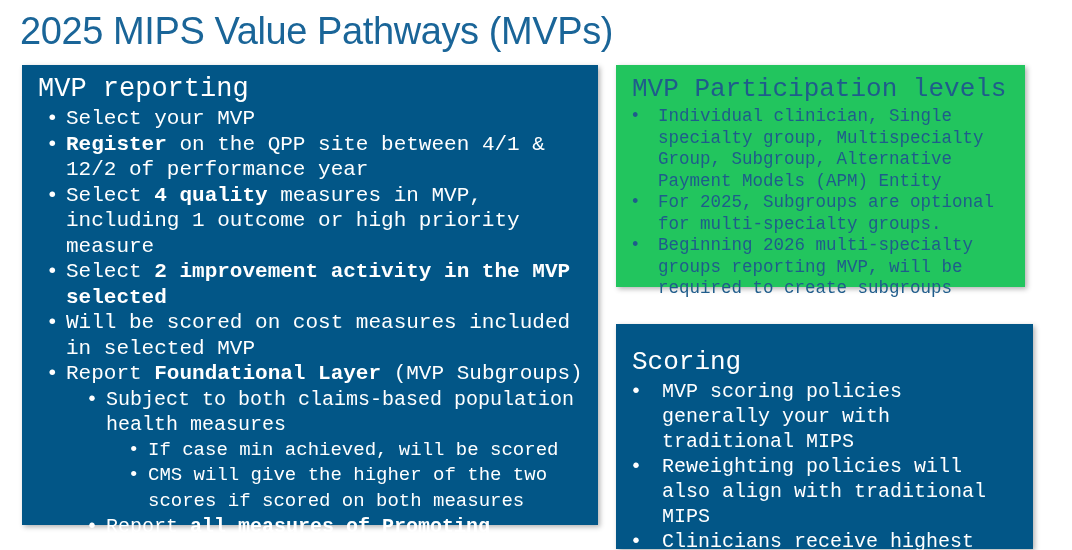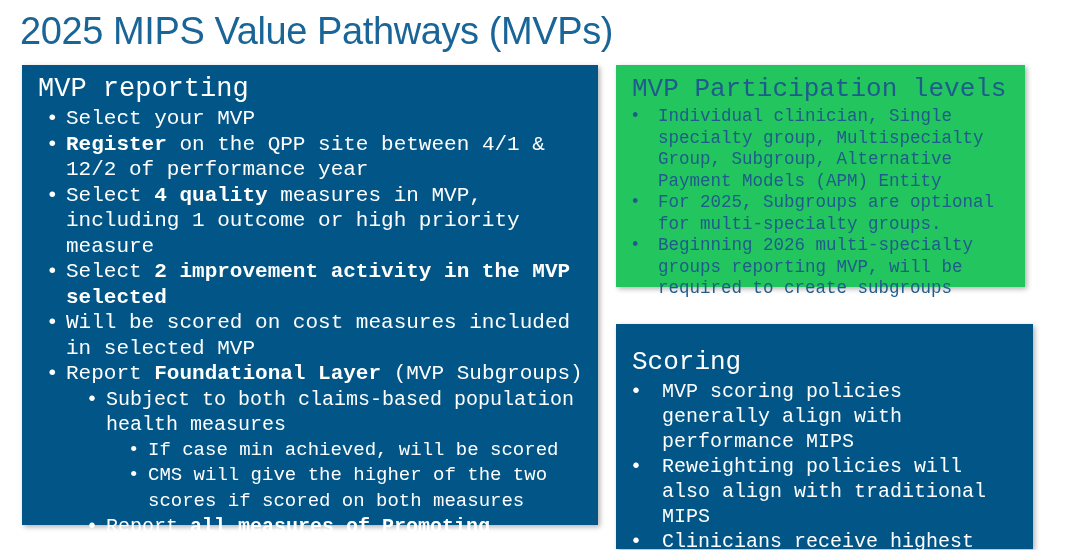--- a/index.html
+++ b/index.html
@@ -179,21 +179,21 @@
       </ul>
   </div>
 </section>
 
 <section class="panel dark panel-score">
   <div class="panel-inner">
     <h2 class="panel-heading">Scoring</h2>
     <ul class="bl">
         <li class="lvl1">
           <span class="bullet">•</span>
-          <span class="btext"><span>MVP scoring policies generally align with performance MIPS</span></span>
+          <span class="btext"><span>MVP scoring policies generally your with traditional MIPS</span></span>
         </li>
         <li class="lvl1">
           <span class="bullet">•</span>
           <span class="btext"><span>Reweighting policies will also align with traditional MIPS</span></span>
         </li>
         <li class="lvl1">
           <span class="bullet">•</span>
           <span class="btext"><span>Clinicians receive highest score, if multiple reporting</span></span>
         </li>
       </ul>

